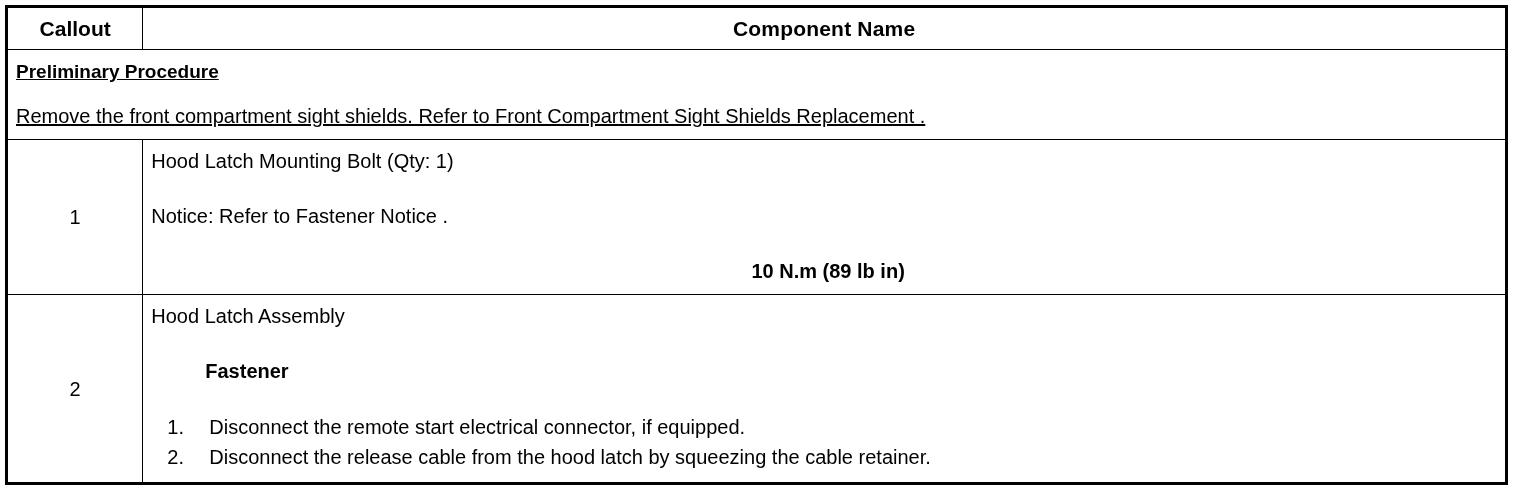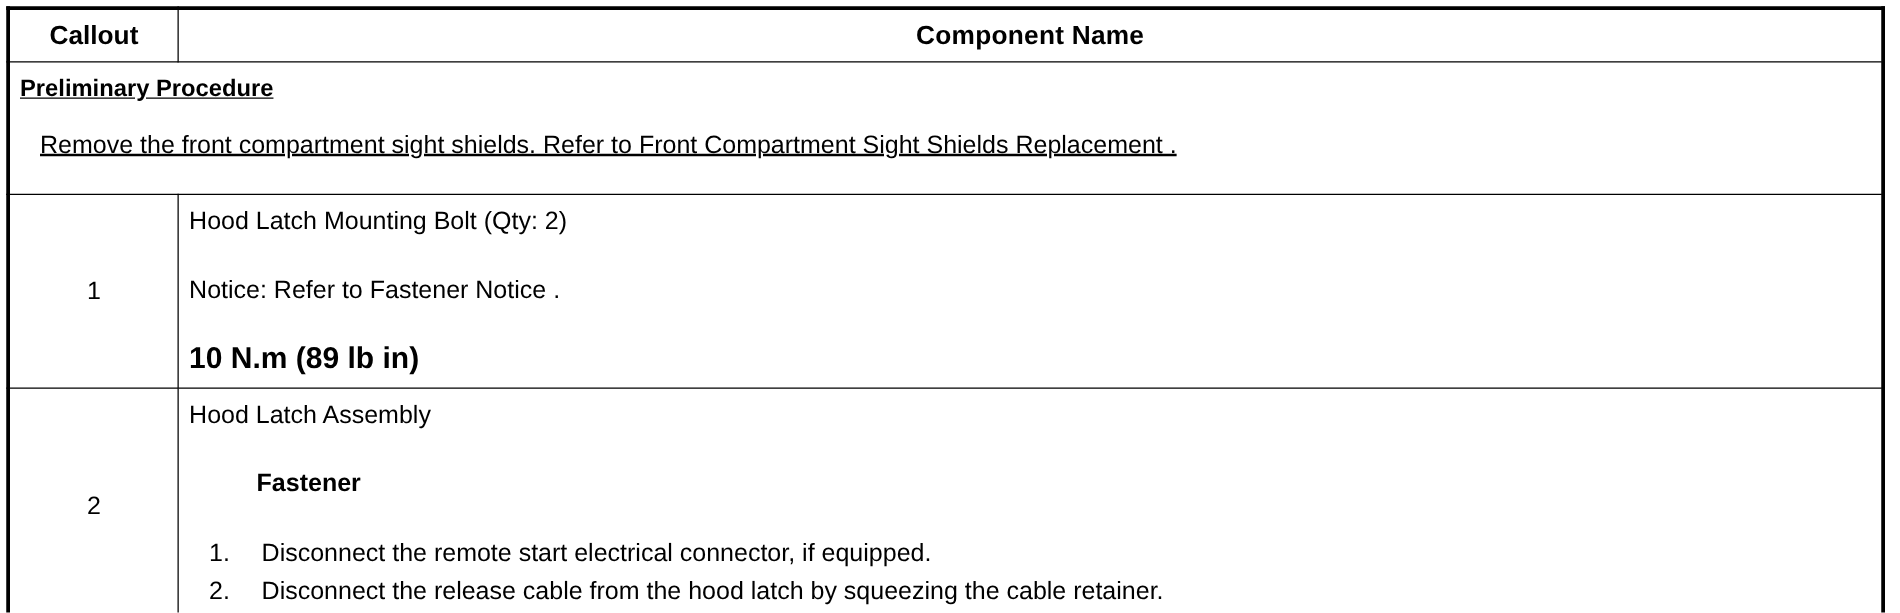--- a/index.html
+++ b/index.html
@@ -79,21 +79,21 @@
   }
   .prelim-title {
     font-size: 19px;
     font-weight: bold;
     line-height: 26px;
     margin: 0 0 18px 0;
   }
   .prelim-text {
     font-size: 20px;
     line-height: 26px;
-    margin: 16px;
+    margin: 0;
   }
 
   
   .comp-row > td {
     border-bottom: 3px solid #000000;
   }
   .comp-row:last-child > td {
     border-bottom: none;
   }
   .callout-cell {
@@ -115,24 +115,25 @@
   .notice-line {
     font-size: 20px;
     line-height: 26px;
     margin: 29px 0 0 0;
   }
   .notice-label {
     font-weight: normal;
   }
 
   .torque-line {
-    font-size: 24px;
+    font-size: 20px;
     font-weight: bold;
     line-height: 26px;
     margin: 29px 0 0 0;
+    text-align: center;
   }
 
   .sub-heading {
     font-size: 20px;
     font-weight: bold;
     line-height: 26px;
     margin: 29px 0 0 0;
     padding-left: 54px;
   }
 
@@ -178,21 +179,21 @@
       <tr class="prelim-row">
         <td colspan="2">
           <p class="prelim-title">Preliminary Procedure</p>
           <p class="prelim-text">Remove the front compartment sight shields. Refer to Front Compartment Sight Shields Replacement .</p>
         </td>
       </tr>
 
       <tr class="comp-row">
         <td class="callout-cell">1</td>
         <td class="name-cell">
-          <p class="comp-title">Hood Latch Mounting Bolt (Qty: 2)</p>
+          <p class="comp-title">Hood Latch Mounting Bolt (Qty: 1)</p>
           <p class="notice-line">
             <span class="notice-label">Notice:</span><span> Refer to Fastener Notice .</span>
           </p>
           <p class="torque-line">10 N.m (89 lb in)</p>
         </td>
       </tr>
 
       <tr class="comp-row">
         <td class="callout-cell">2</td>
         <td class="name-cell">

